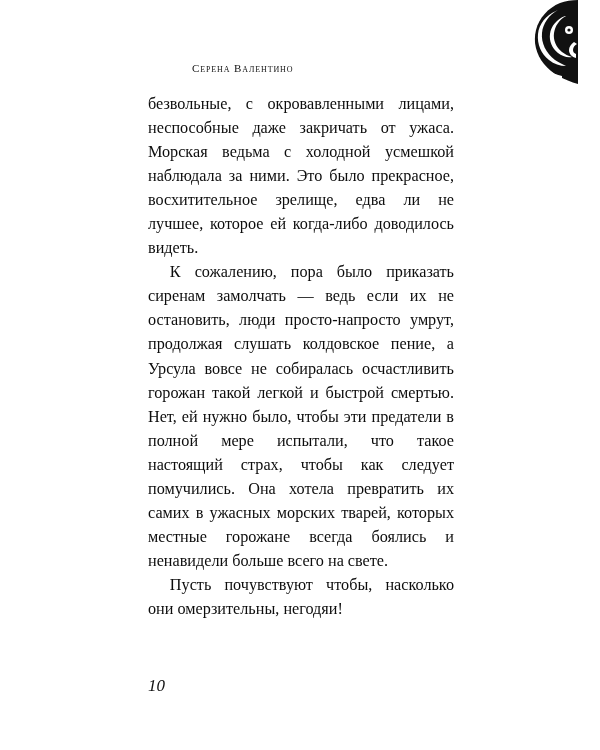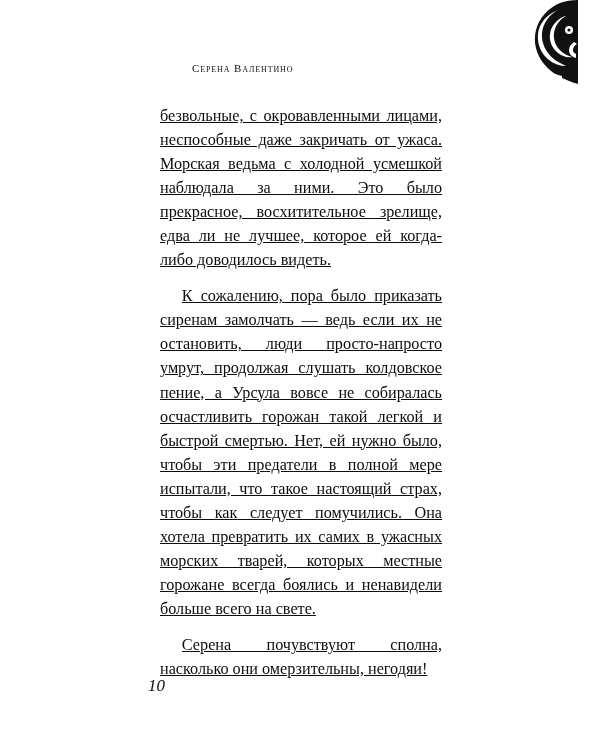--- a/index.html
+++ b/index.html
@@ -58,23 +58,22 @@
     left: 148px;
     width: 306px;
     font-size: 16.2px;
     line-height: 1.485;
     text-align: justify;
     text-justify: inter-word;
     color: #0d0d0d;
     hyphens: manual;
   }
   .textblock p {
-    margin: 12px;
+    margin: 0;
     text-indent: 0;
-    text-decoration: underline;
   }
   .textblock p.indent {
     text-indent: 1.35em;
   }
   .textblock p:last-child {
     text-align: justify;
   }
 
   
   .folio {
@@ -108,18 +107,18 @@
         <circle cx="83" cy="30" r="1.6"></circle>
       </g>
     </svg>
   </div>
 
   <div class="running-head">Серена Валентино</div>
 
   <div class="textblock">
     <p>безвольные, с окровавленными лицами, неспособные даже закричать от ужаса. Морская ведьма с холодной усмешкой наблюдала за ними. Это было прекрасное, восхитительное зрелище, едва ли не лучшее, которое ей когда-либо доводилось видеть.</p>
     <p class="indent">К сожалению, пора было приказать сиренам замолчать — ведь если их не остановить, люди просто-напросто умрут, продолжая слушать колдовское пение, а Урсула вовсе не собиралась осчастливить горожан такой легкой и быстрой смертью. Нет, ей нужно было, чтобы эти предатели в полной мере испытали, что такое настоящий страх, чтобы как следует помучились. Она хотела превратить их самих в ужасных морских тварей, которых местные горожане всегда боялись и ненавидели больше всего на свете.</p>
-    <p class="indent">Серена почувствуют сполна, насколько они омерзительны, негодяи!</p>
+    <p class="indent">Пусть почувствуют чтобы, насколько они омерзительны, негодяи!</p>
   </div>
 
   <div class="folio">10</div>
 
 </div>
 
 </body></html>

